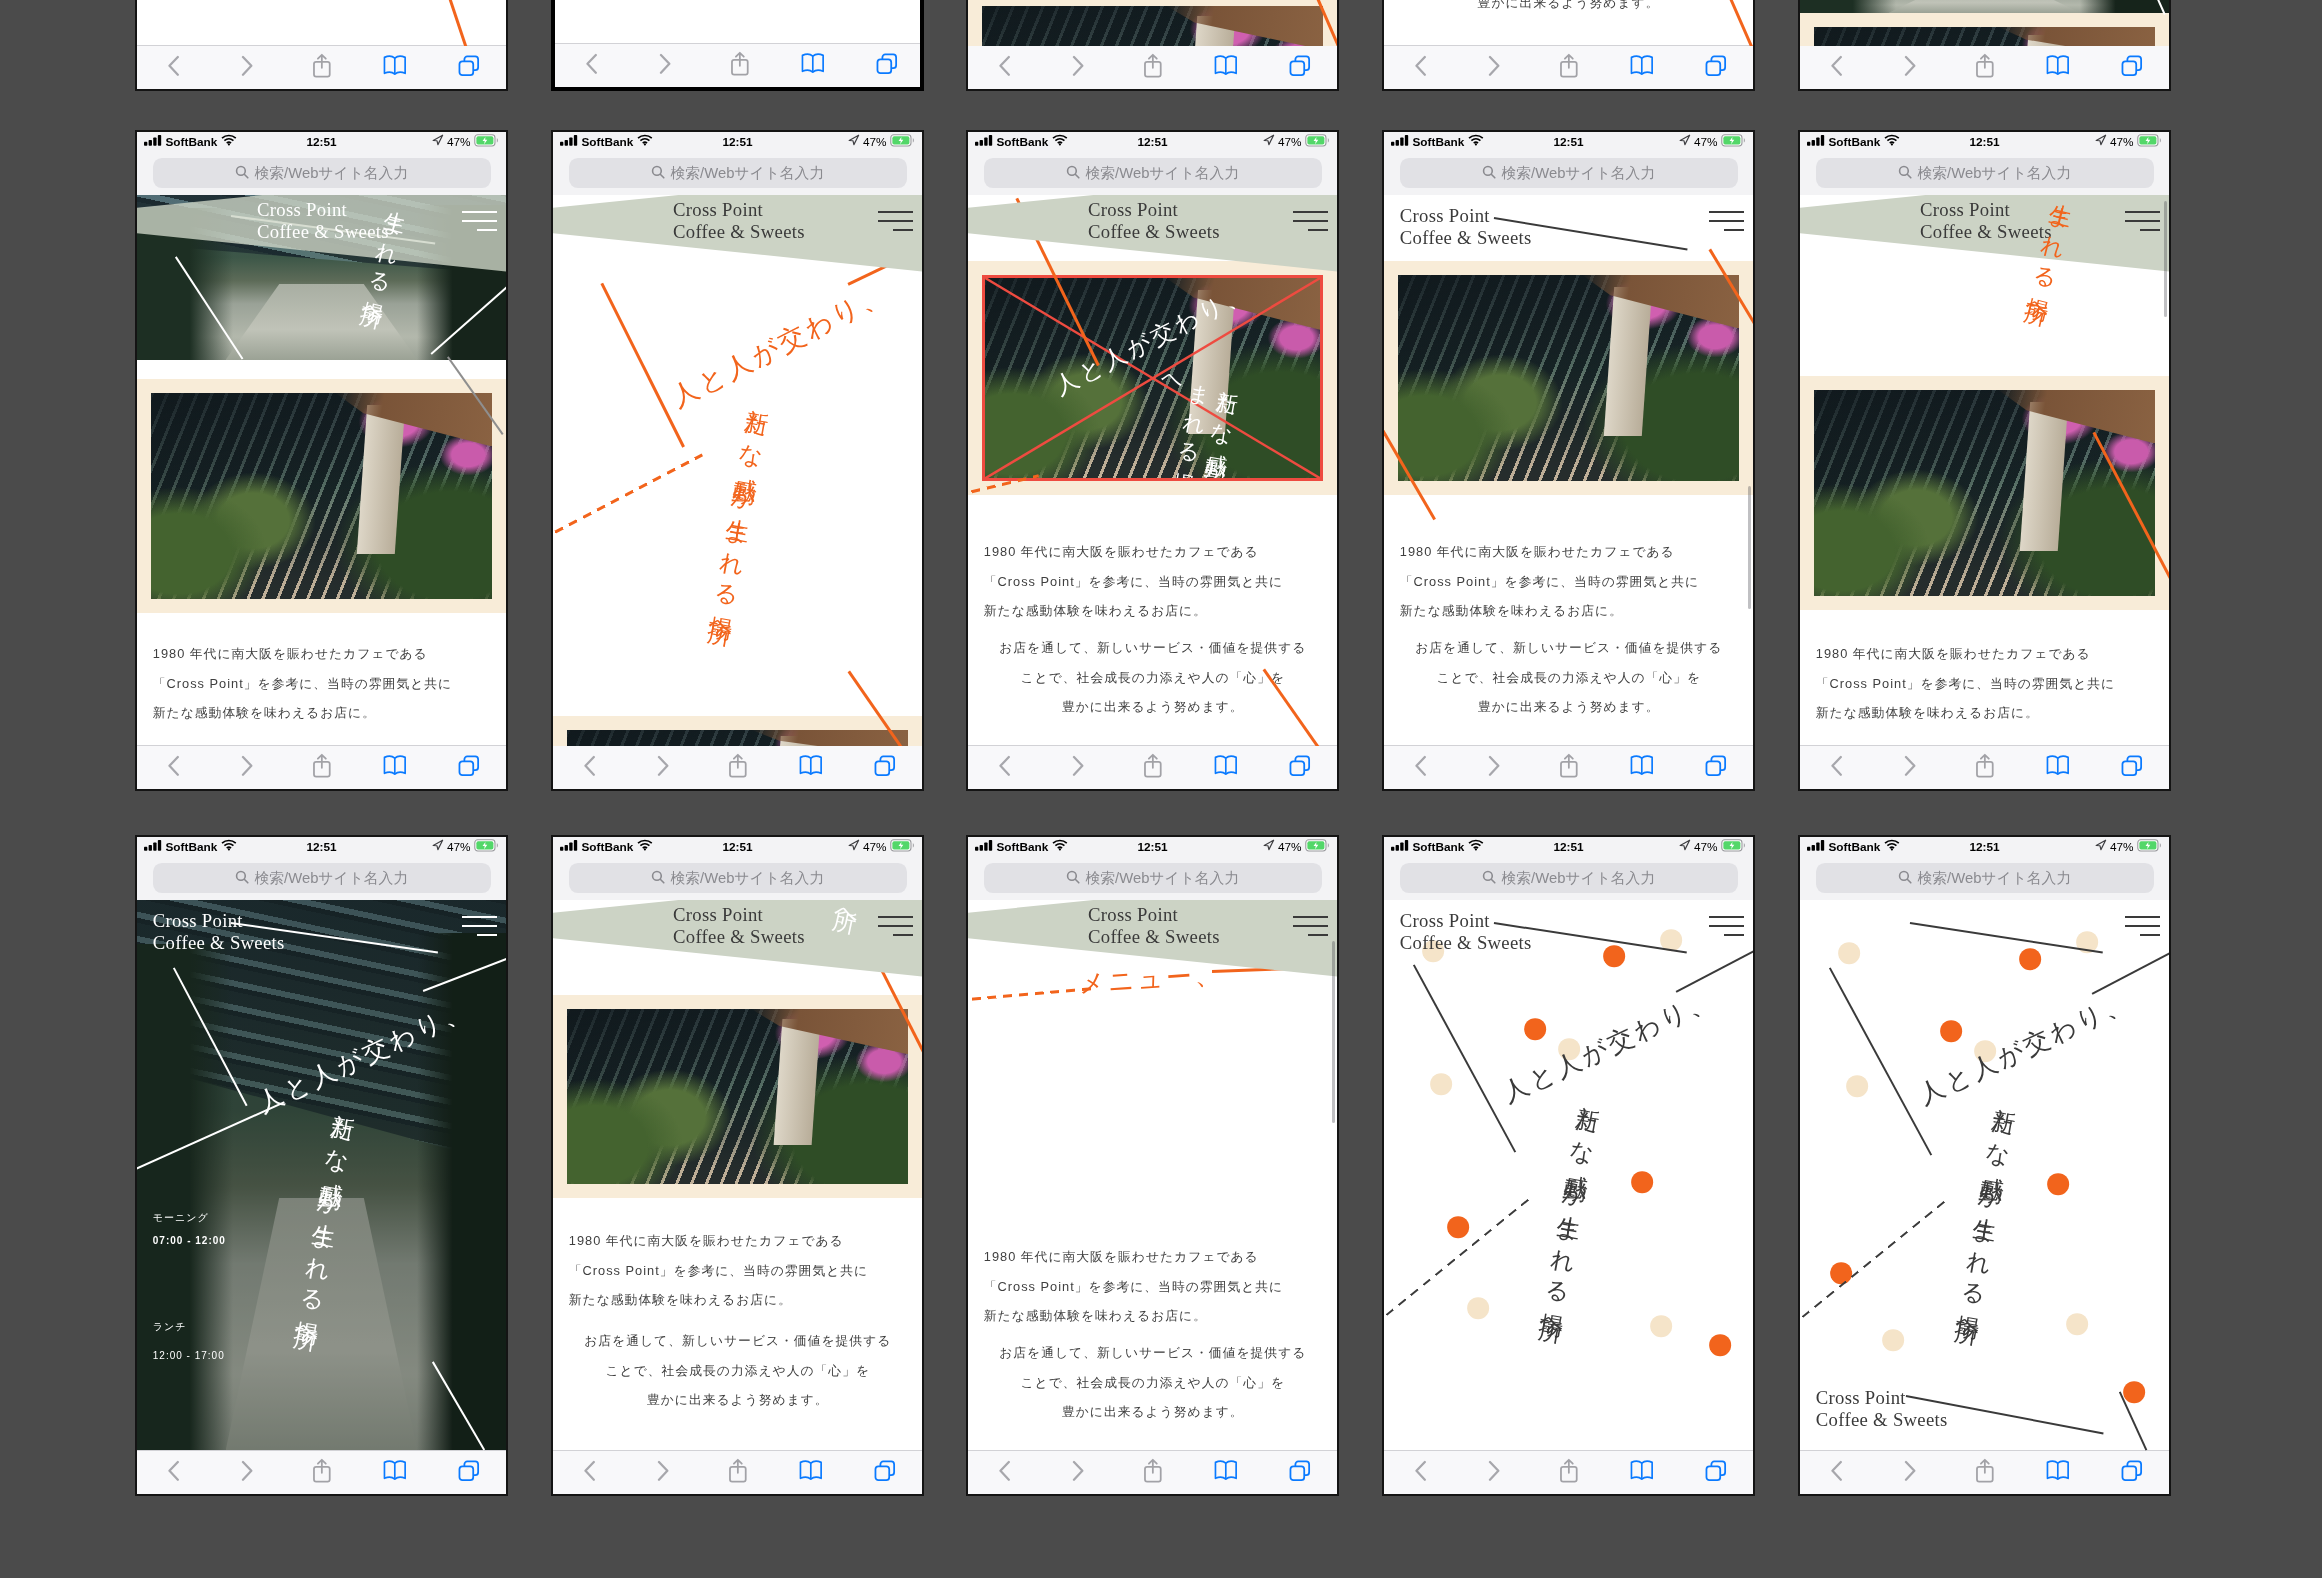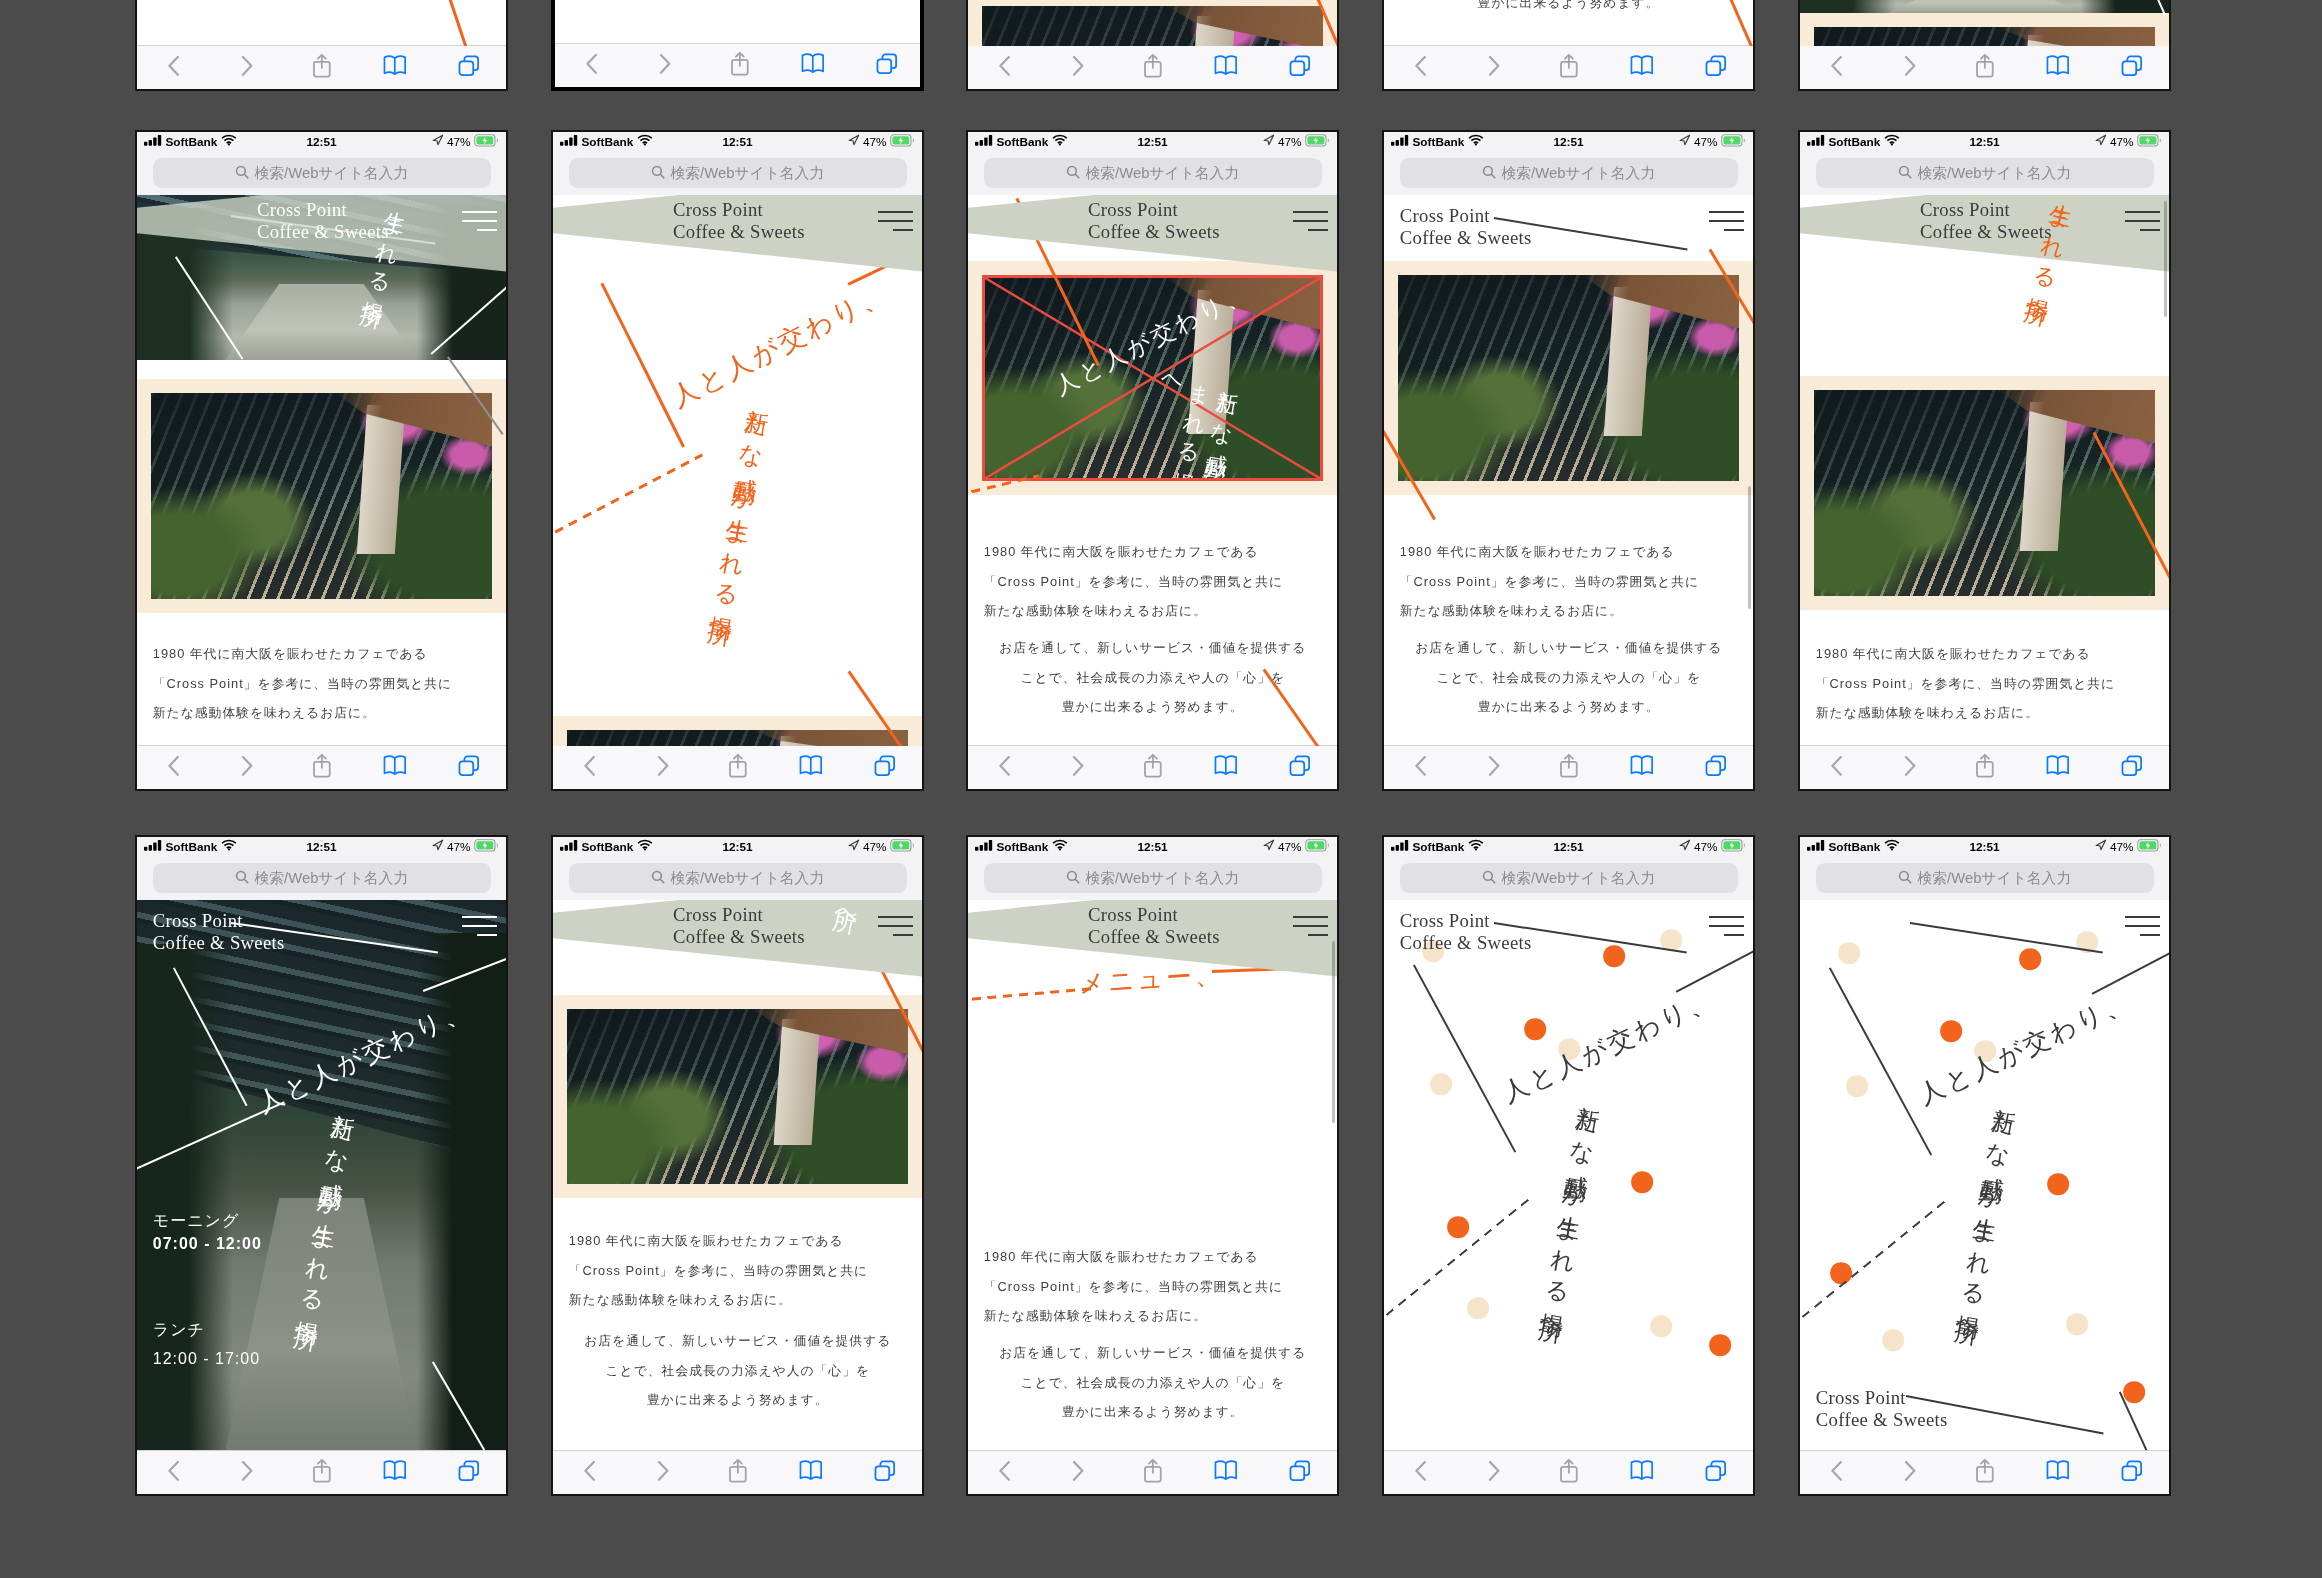--- a/index.html
+++ b/index.html
@@ -35,21 +35,21 @@
          letter-spacing:3px;z-index:3;}
   .vtext{position:absolute;writing-mode:vertical-rl;text-orientation:upright;overflow:hidden;
          font-family:"Liberation Serif","DejaVu Serif",serif;letter-spacing:4.9px;transform-origin:50% 0;z-index:3;}
   .dot{position:absolute;width:21.7px;height:21.7px;border-radius:50%;transform:translate(-50%,-50%);z-index:1;}
   .panel{position:absolute;left:0;width:369px;z-index:1;}
   .panel-img{position:absolute;left:13.8px;right:13.8px;top:13.8px;bottom:13.8px;overflow:hidden;}
   .para{position:absolute;left:15.8px;width:338px;font-size:12.8px;color:#3f3f3f;letter-spacing:1px;z-index:3;}
   .para .pl{height:29.6px;}
   .mark{position:absolute;left:0;width:369px;text-align:center;font-size:12.8px;color:#3f3f3f;
         letter-spacing:1px;z-index:3;}
-  .hourtxt{position:absolute;color:#fff;font-size:16px;letter-spacing:1px;z-index:4;}
+  .hourtxt{position:absolute;color:#fff;font-size:10px;letter-spacing:1px;z-index:4;}
   .sbar{position:absolute;right:2px;width:3px;border-radius:2px;background:rgba(60,60,67,.32);z-index:6;}
   
   .photo-g{position:absolute;inset:0;background:
     radial-gradient(54px 37px at 72% 14%, #d05fb0 0 40%, rgba(208,95,176,0) 70%),
     radial-gradient(41px 29.6px at 93% 30%, #c95bab 0 40%, rgba(201,91,171,0) 70%),
     radial-gradient(118px 89px at 8% 78%, #44632f 0 45%, rgba(68,99,47,0) 75%),
     radial-gradient(148px 108px at 88% 74%, #2f4d26 0 50%, rgba(47,77,38,0) 78%),
     radial-gradient(89px 69px at 30% 62%, #55713a 0 40%, rgba(85,113,58,0) 70%),
     linear-gradient(165deg, rgba(16,24,28,.85) 0%, rgba(16,24,28,.5) 30%, rgba(16,24,28,0) 55%),
     repeating-linear-gradient(112deg, rgba(173,200,205,.35) 0 3px, rgba(20,32,36,.9) 3px 13.8px),

